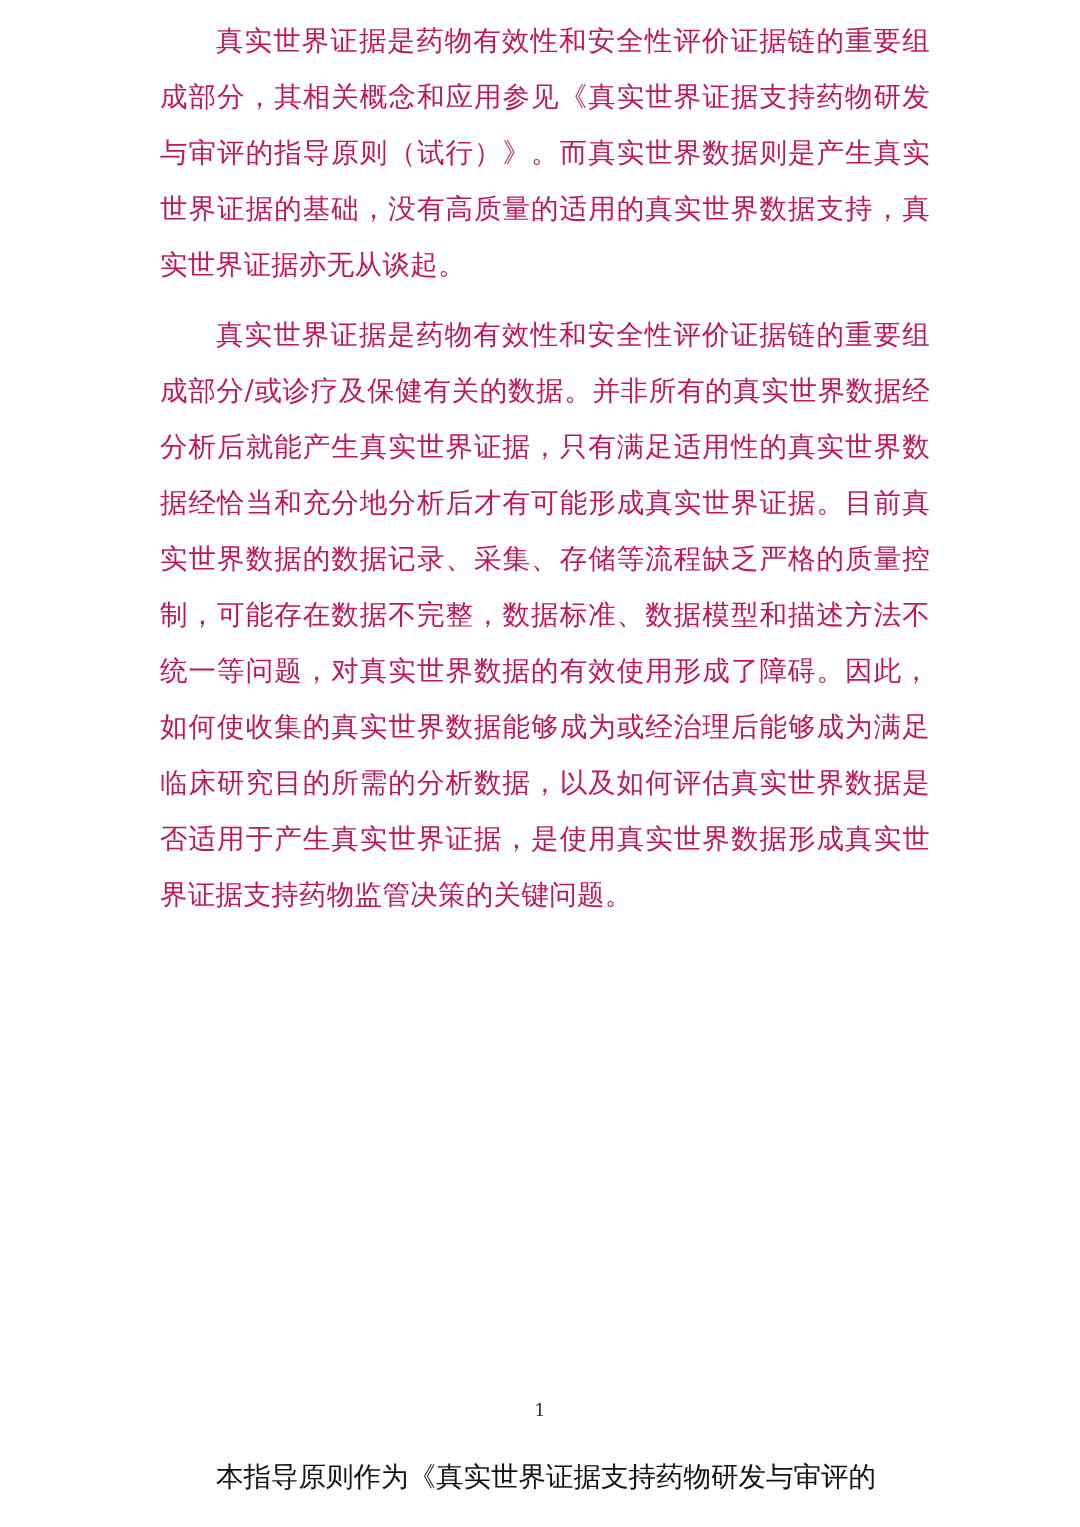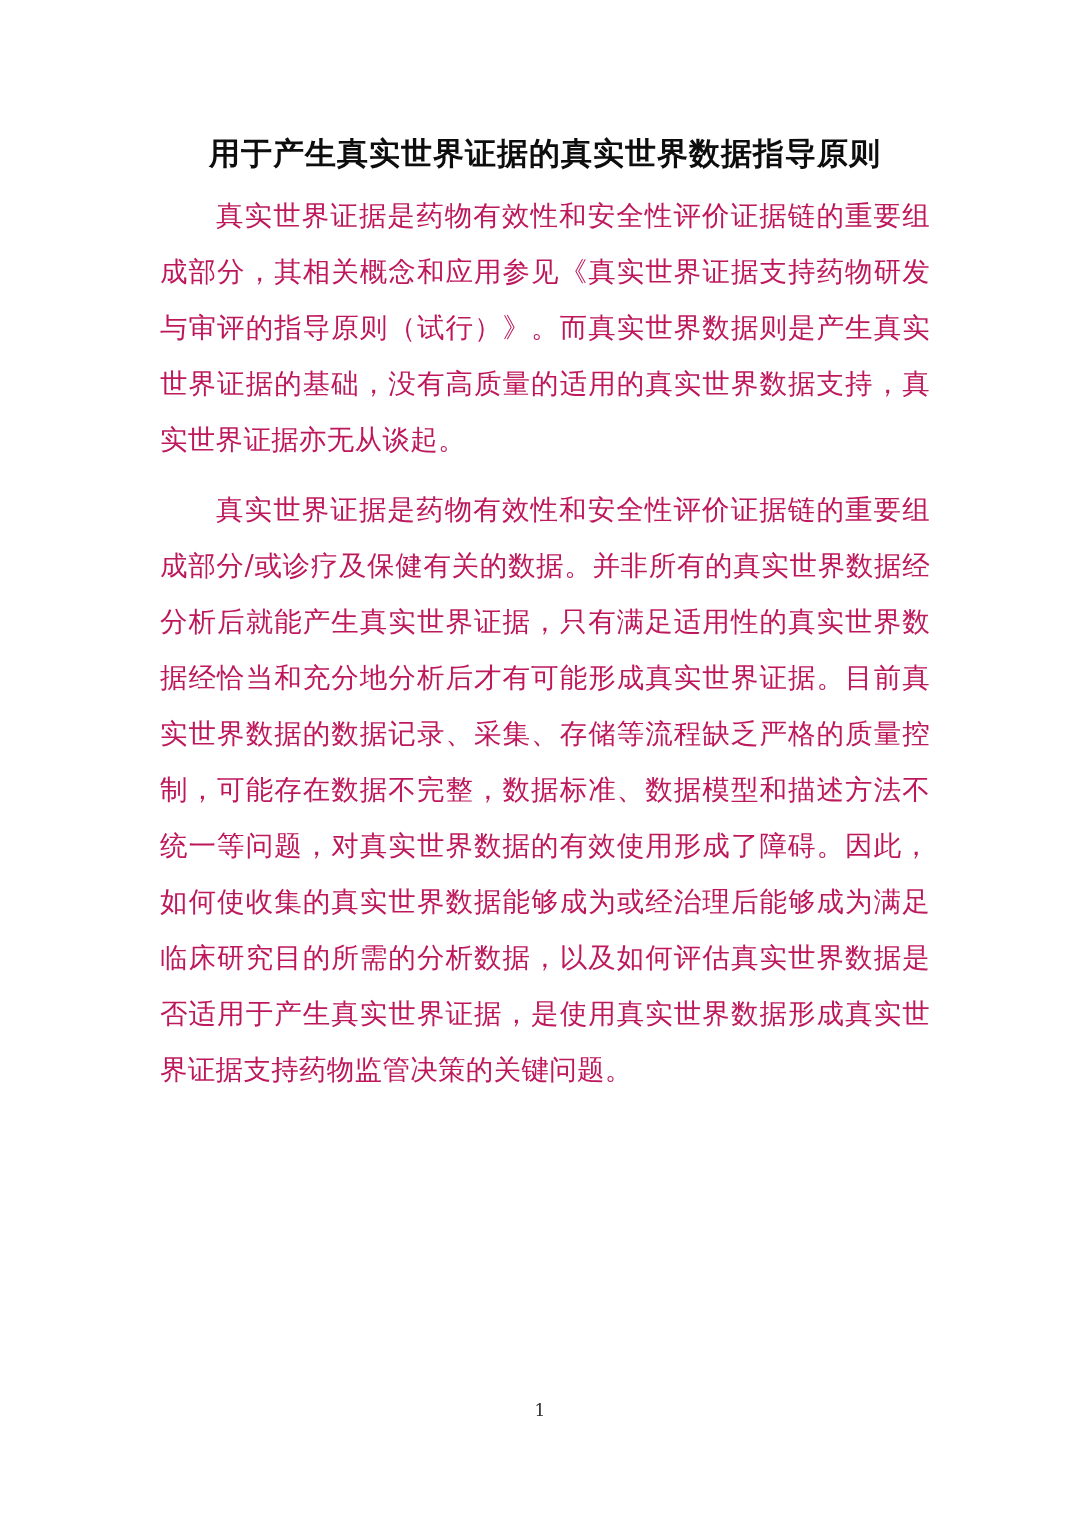--- a/index.html
+++ b/index.html
@@ -79,25 +79,25 @@
     overflow: hidden;
   }
 </style>
 </head>
 <body>
 
 <div class="page">
 
   <div class="content">
 
-    <div class="doc-title">用于产生真实世界证据的真实世界数据指导原则</div>
 
 
     <p class="body-para first">真实世界证据是药物有效性和安全性评价证据链的重要组成部分，其相关概念和应用参见《真实世界证据支持药物研发与审评的指导原则（试行）》。而真实世界数据则是产生真实世界证据的基础，没有高质量的适用的真实世界数据支持，真实世界证据亦无从谈起。</p>
 
     <p class="body-para">真实世界证据是药物有效性和安全性评价证据链的重要组成部分/或诊疗及保健有关的数据。并非所有的真实世界数据经分析后就能产生真实世界证据，只有满足适用性的真实世界数据经恰当和充分地分析后才有可能形成真实世界证据。目前真实世界数据的数据记录、采集、存储等流程缺乏严格的质量控制，可能存在数据不完整，数据标准、数据模型和描述方法不统一等问题，对真实世界数据的有效使用形成了障碍。因此，如何使收集的真实世界数据能够成为或经治理后能够成为满足临床研究目的所需的分析数据，以及如何评估真实世界数据是否适用于产生真实世界证据，是使用真实世界数据形成真实世界证据支持药物监管决策的关键问题。</p>
 
   </div>
 
   <div class="page-number">1</div>
 
+  <div class="tail-para">本指导原则作为《真实世界证据支持药物研发与审评的</div>
 
 </div>
 
 </body></html>

